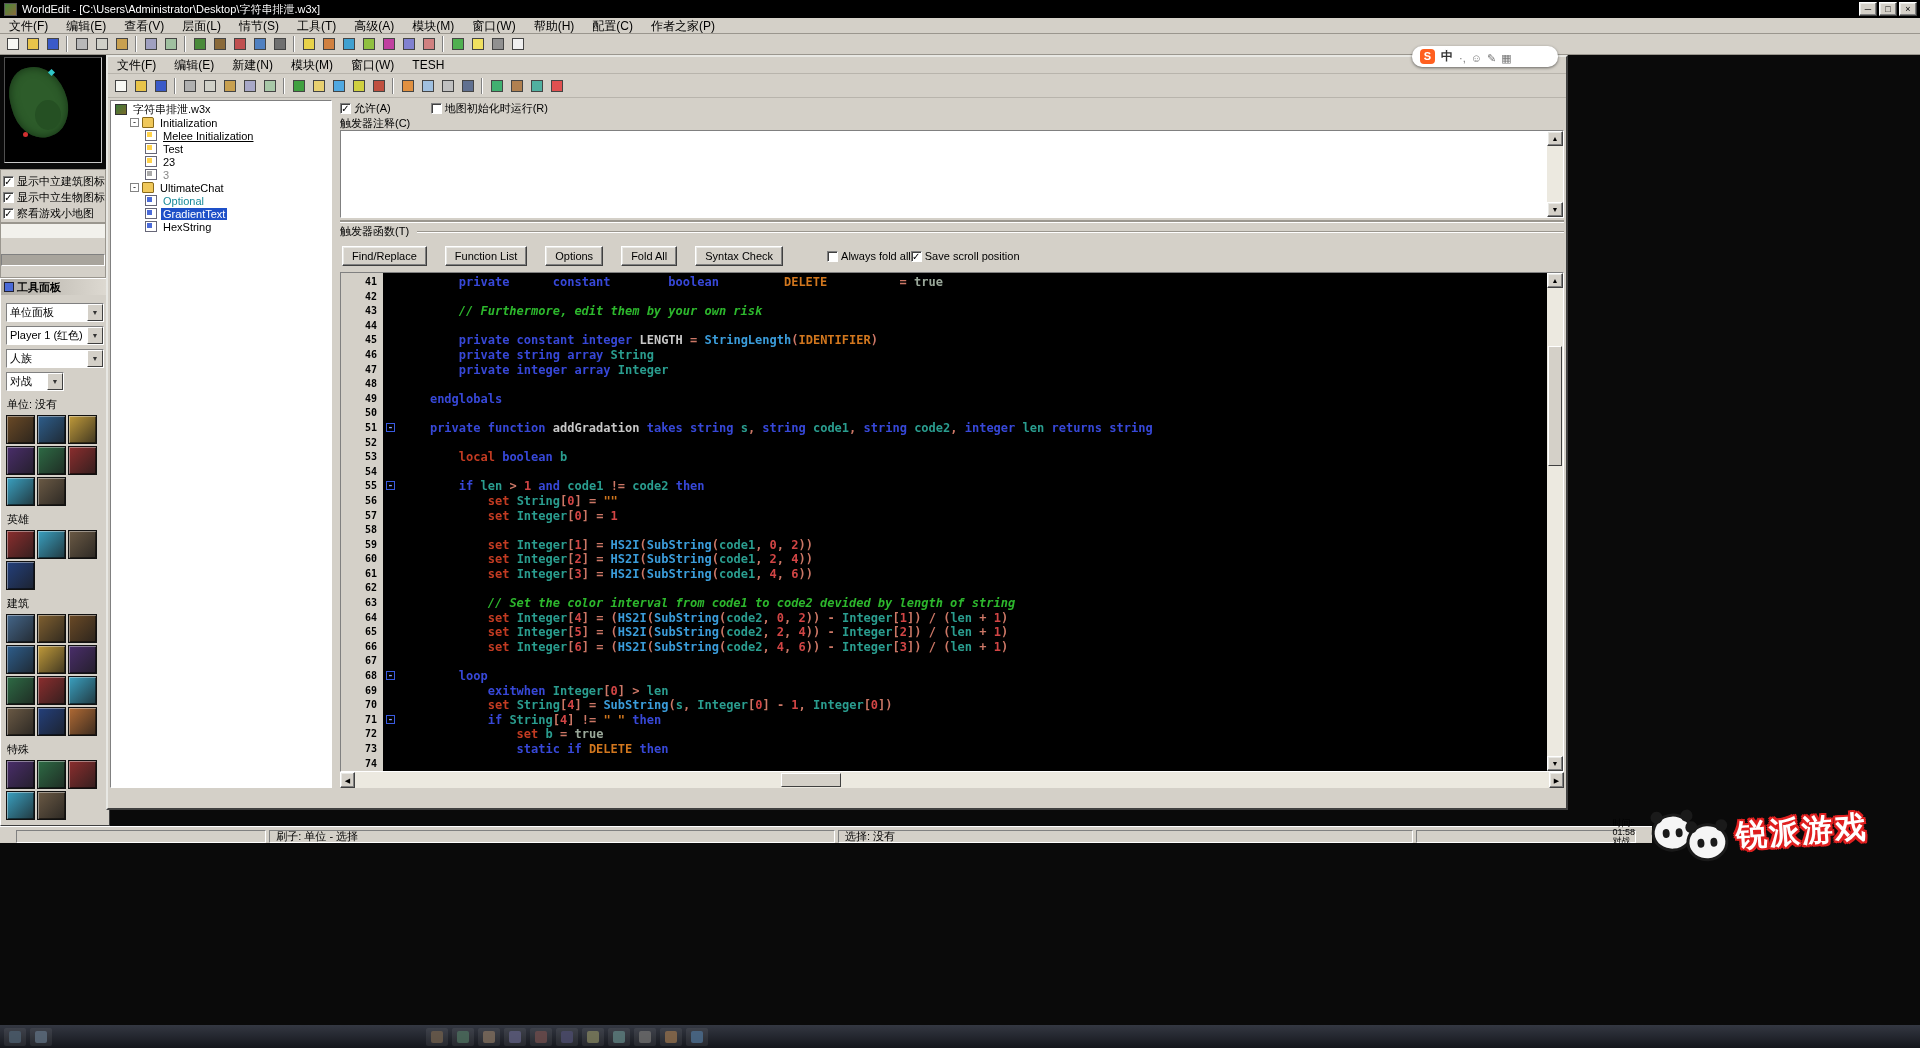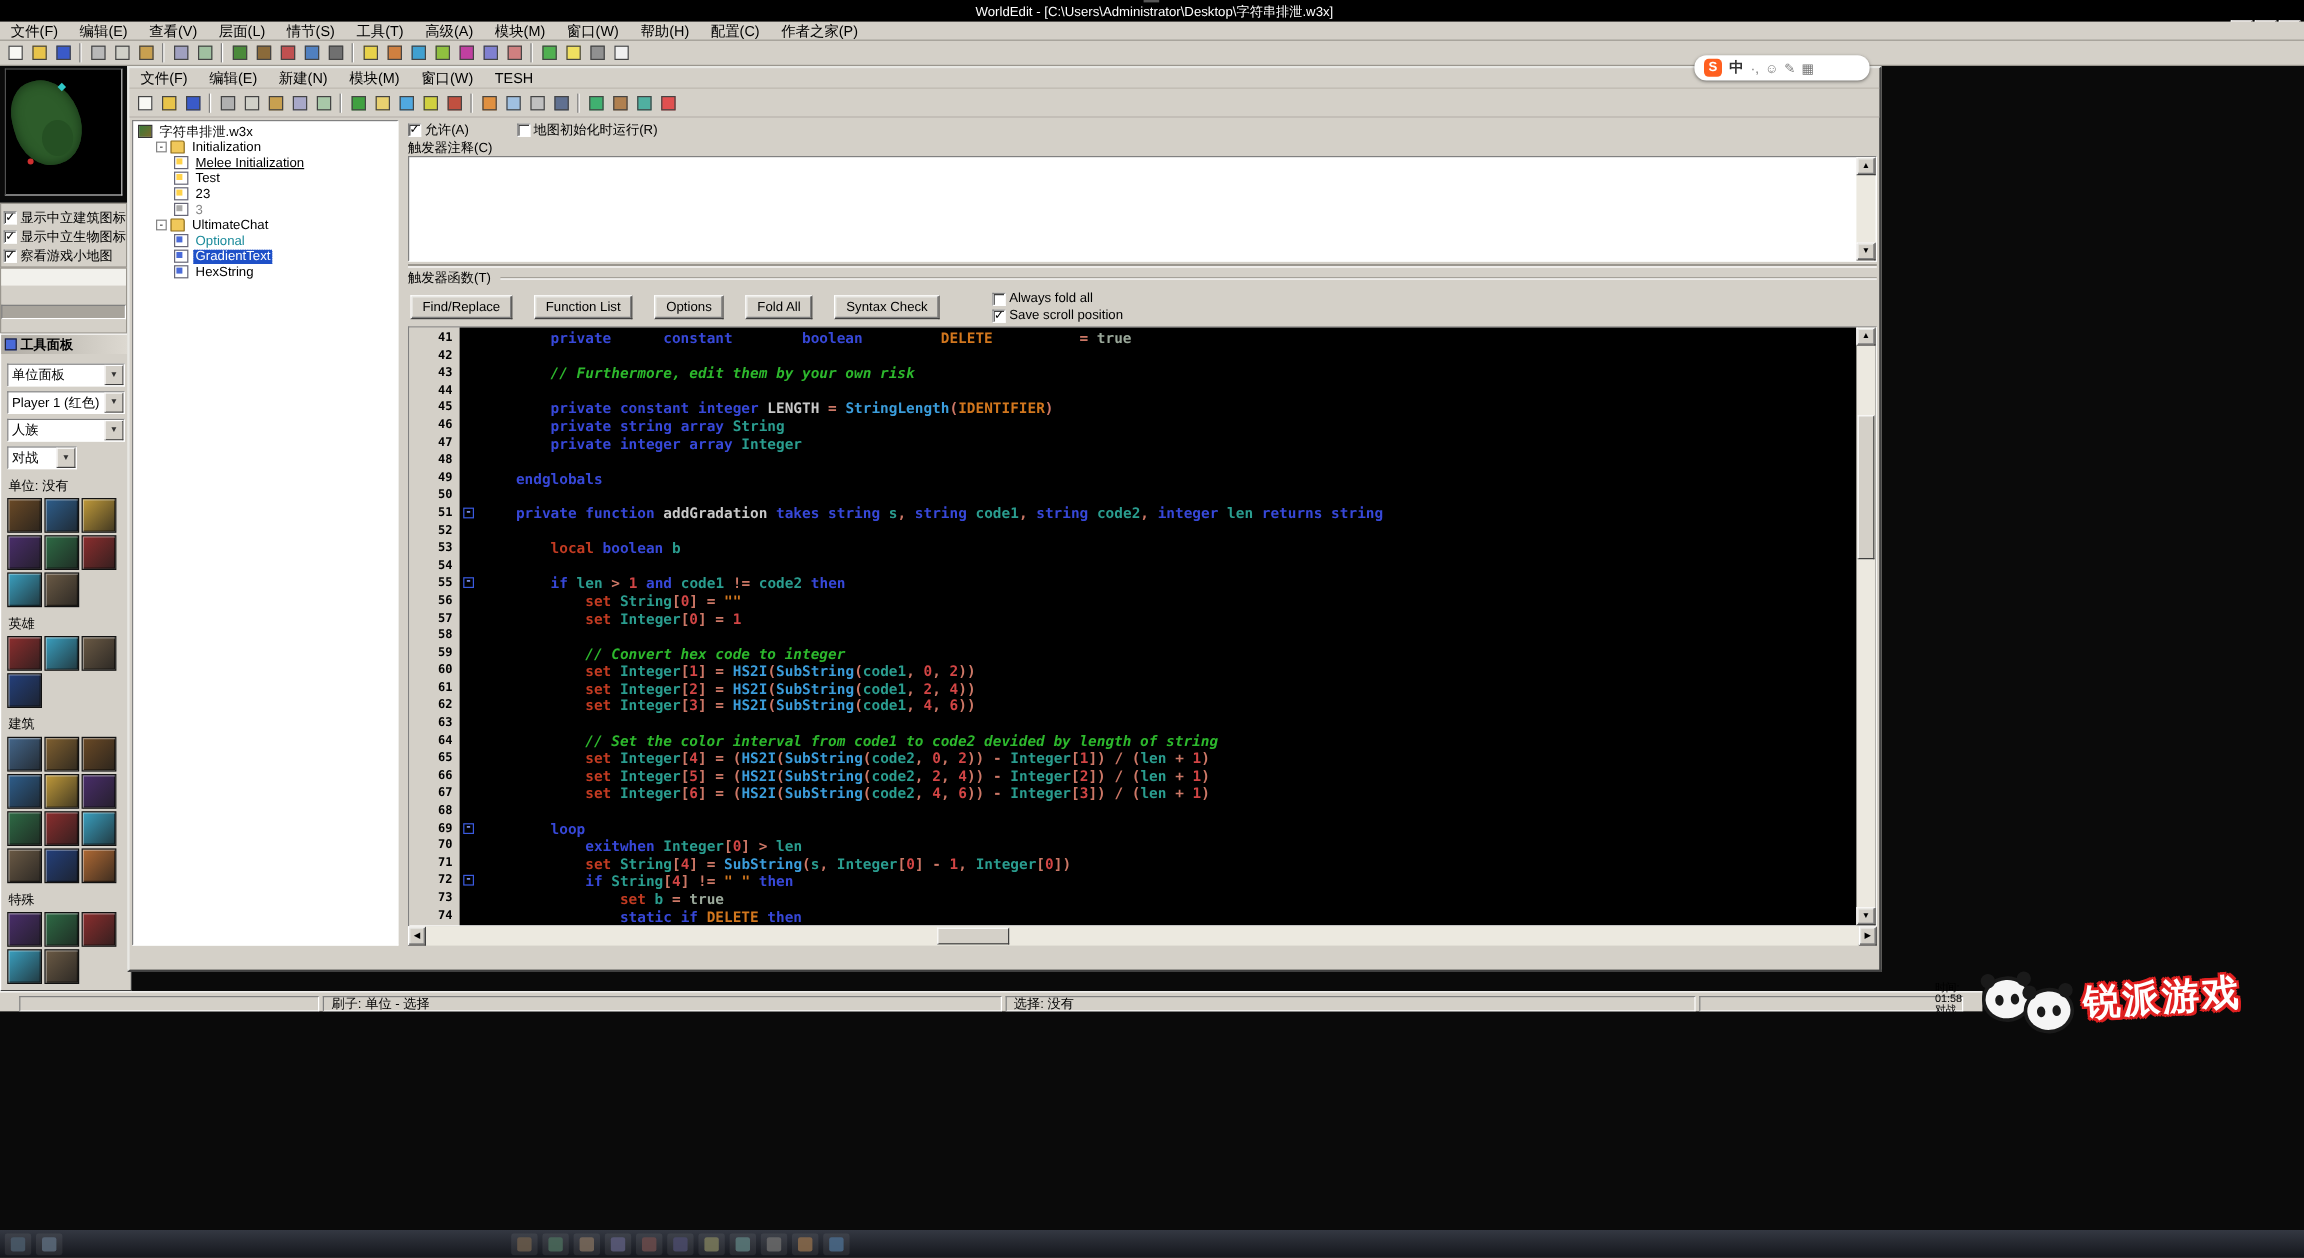--- a/index.html
+++ b/index.html
@@ -3,21 +3,21 @@
 <meta charset="utf-8">
 <style>
   html,body{margin:0;padding:0;background:#222;}
   *{box-sizing:border-box;}
   #screen{position:relative;width:1920px;height:1048px;background:#0a0a0a;overflow:hidden;
           font-family:"Liberation Sans","DejaVu Sans",sans-serif;color:#000;}
   .btn3d{background:#d4d0c8;border:1px solid;border-color:#ffffff #404040 #404040 #ffffff;
          box-shadow:inset -1px -1px 0 #808080,inset 1px 1px 0 #e8e8e4;}
   
   #titlebar{position:absolute;left:0;top:0;width:1920px;height:18px;background:#000;
-            display:flex;align-items:center;padding-left:4px;color:#fff;font-size:11px;flex-direction:column;}
+            display:flex;align-items:center;padding-left:4px;color:#fff;font-size:11px;}
   .app-ic{width:13px;height:13px;background:linear-gradient(135deg,#4a8a3a,#8a6a3a);border:1px solid #555;margin-right:5px;}
   #winbtns{margin-left:auto;display:flex;gap:2px;padding-right:3px;}
   .wbtn{width:18px;height:14px;font-size:9px;line-height:12px;text-align:center;color:#000;}
   #menubar{position:absolute;left:0;top:18px;width:1920px;height:16px;background:#d4d0c8;
            border-bottom:1px solid #9a968e;display:flex;align-items:center;font-size:12px;}
   .menu-item{padding:0 9px;height:16px;line-height:16px;}
   #toolbar{position:absolute;left:0;top:34px;width:1920px;height:21px;background:#d4d0c8;
            border-bottom:1px solid #9a968e;display:flex;align-items:center;padding-left:3px;gap:1px;}
   .tbi{width:19px;height:18px;display:flex;align-items:center;justify-content:center;background:#d4d0c8;}
   .tbi-in{width:12px;height:12px;border:1px solid #444;}
@@ -97,21 +97,21 @@
   .sbtn{width:16px;height:15px;font-size:7px;color:#000;text-align:center;line-height:14px;flex:0 0 15px;}
   .sthumb{width:14px;background:#d4d0c8;border:1px solid;border-color:#ffffff #404040 #404040 #ffffff;}
   .sspace{flex:1;}
   #func-hdr{height:18px;display:flex;align-items:center;font-size:11px;border-top:1px solid #fff;
             box-shadow:0 -2px 0 #9a968e;margin-top:4px;}
   #func-hdr .hrline{flex:1;height:0;border-top:1px solid #9a968e;border-bottom:1px solid #fff;margin-left:8px;}
   #tesh-bar{height:32px;display:flex;align-items:center;gap:18px;padding-left:2px;}
   .btn{height:20px;padding:0 9px;font-size:11px;display:inline-flex;align-items:center;
        background:#d4d0c8;border:1px solid;border-color:#ffffff #404040 #404040 #ffffff;
        box-shadow:inset -1px -1px 0 #808080,inset 1px 1px 0 #e8e8e4;}
-  #tesh-cbs{display:flex;flex-direction:column;justify-content:flex-end;font-size:11px;margin-left:8px;}
+  #tesh-cbs{display:flex;flex-direction:row;justify-content:flex-end;font-size:11px;margin-left:8px;}
   #tesh-cbs .vo-row{height:14px;}
   
   #editor{flex:1;display:flex;position:relative;min-height:0;border:1px solid;border-color:#808080 #ffffff #ffffff #808080;}
   #gutter{width:42px;background:#d4d0c8;font-family:"DejaVu Sans Mono","Liberation Mono",monospace;
           font-size:10px;font-weight:bold;text-align:right;padding:2px 6px 0 0;overflow:hidden;}
   .gl{height:14.6px;line-height:14.6px;color:#000;}
   #codearea{flex:1;background:#000;overflow:hidden;padding-top:2px;position:relative;
             font-family:"DejaVu Sans Mono","Liberation Mono",monospace;font-size:12px;font-weight:bold;}
   .cl{height:14.6px;line-height:14.6px;white-space:pre;position:relative;padding-left:18px;}
   .fold{position:absolute;left:3px;top:2px;width:9px;height:9px;border:1px solid #3a5ae0;color:#8aa0ff;
@@ -570,21 +570,20 @@
                 <div class="cl"><span class="c-p">    </span><span class="c-k">endglobals</span></div>
                 <div class="cl"></div>
                 <div class="cl"><span class="fold">-</span><span class="c-p">    </span><span class="c-k">private</span><span class="c-p"> </span><span class="c-k">function</span><span class="c-p"> </span><span class="c-p">addGradation</span><span class="c-p"> </span><span class="c-k">takes</span><span class="c-p"> </span><span class="c-k">string</span><span class="c-p"> </span><span class="c-i">s</span><span class="c-o">,</span><span class="c-p"> </span><span class="c-k">string</span><span class="c-p"> </span><span class="c-i">code1</span><span class="c-o">,</span><span class="c-p"> </span><span class="c-k">string</span><span class="c-p"> </span><span class="c-i">code2</span><span class="c-o">,</span><span class="c-p"> </span><span class="c-k">integer</span><span class="c-p"> </span><span class="c-i">len</span><span class="c-p"> </span><span class="c-k">returns</span><span class="c-p"> </span><span class="c-k">string</span></div>
                 <div class="cl"></div>
                 <div class="cl"><span class="c-p">        </span><span class="c-s">local</span><span class="c-p"> </span><span class="c-k">boolean</span><span class="c-p"> </span><span class="c-i">b</span></div>
                 <div class="cl"></div>
                 <div class="cl"><span class="fold">-</span><span class="c-p">        </span><span class="c-k">if</span><span class="c-p"> </span><span class="c-i">len</span><span class="c-p"> </span><span class="c-o">&gt;</span><span class="c-p"> </span><span class="c-n">1</span><span class="c-p"> </span><span class="c-k">and</span><span class="c-p"> </span><span class="c-i">code1</span><span class="c-p"> </span><span class="c-o">!=</span><span class="c-p"> </span><span class="c-i">code2</span><span class="c-p"> </span><span class="c-k">then</span></div>
                 <div class="cl"><span class="c-p">            </span><span class="c-s">set</span><span class="c-p"> </span><span class="c-i">String</span><span class="c-o">[</span><span class="c-n">0</span><span class="c-o">]</span><span class="c-p"> </span><span class="c-o">=</span><span class="c-p"> </span><span class="c-c">""</span></div>
                 <div class="cl"><span class="c-p">            </span><span class="c-s">set</span><span class="c-p"> </span><span class="c-i">Integer</span><span class="c-o">[</span><span class="c-n">0</span><span class="c-o">]</span><span class="c-p"> </span><span class="c-o">=</span><span class="c-p"> </span><span class="c-n">1</span></div>
                 <div class="cl"></div>
-                <div class="cl"><span class="c-p">            </span><span class="c-m">// Convert hex code to integer</span></div>
                 <div class="cl"><span class="c-p">            </span><span class="c-s">set</span><span class="c-p"> </span><span class="c-i">Integer</span><span class="c-o">[</span><span class="c-n">1</span><span class="c-o">]</span><span class="c-p"> </span><span class="c-o">=</span><span class="c-p"> </span><span class="c-f">HS2I</span><span class="c-o">(</span><span class="c-f">SubString</span><span class="c-o">(</span><span class="c-i">code1</span><span class="c-o">,</span><span class="c-p"> </span><span class="c-n">0</span><span class="c-o">,</span><span class="c-p"> </span><span class="c-n">2</span><span class="c-o">))</span></div>
                 <div class="cl"><span class="c-p">            </span><span class="c-s">set</span><span class="c-p"> </span><span class="c-i">Integer</span><span class="c-o">[</span><span class="c-n">2</span><span class="c-o">]</span><span class="c-p"> </span><span class="c-o">=</span><span class="c-p"> </span><span class="c-f">HS2I</span><span class="c-o">(</span><span class="c-f">SubString</span><span class="c-o">(</span><span class="c-i">code1</span><span class="c-o">,</span><span class="c-p"> </span><span class="c-n">2</span><span class="c-o">,</span><span class="c-p"> </span><span class="c-n">4</span><span class="c-o">))</span></div>
                 <div class="cl"><span class="c-p">            </span><span class="c-s">set</span><span class="c-p"> </span><span class="c-i">Integer</span><span class="c-o">[</span><span class="c-n">3</span><span class="c-o">]</span><span class="c-p"> </span><span class="c-o">=</span><span class="c-p"> </span><span class="c-f">HS2I</span><span class="c-o">(</span><span class="c-f">SubString</span><span class="c-o">(</span><span class="c-i">code1</span><span class="c-o">,</span><span class="c-p"> </span><span class="c-n">4</span><span class="c-o">,</span><span class="c-p"> </span><span class="c-n">6</span><span class="c-o">))</span></div>
                 <div class="cl"></div>
                 <div class="cl"><span class="c-p">            </span><span class="c-m">// Set the color interval from code1 to code2 devided by length of string</span></div>
                 <div class="cl"><span class="c-p">            </span><span class="c-s">set</span><span class="c-p"> </span><span class="c-i">Integer</span><span class="c-o">[</span><span class="c-n">4</span><span class="c-o">]</span><span class="c-p"> </span><span class="c-o">=</span><span class="c-p"> </span><span class="c-o">(</span><span class="c-f">HS2I</span><span class="c-o">(</span><span class="c-f">SubString</span><span class="c-o">(</span><span class="c-i">code2</span><span class="c-o">,</span><span class="c-p"> </span><span class="c-n">0</span><span class="c-o">,</span><span class="c-p"> </span><span class="c-n">2</span><span class="c-o">))</span><span class="c-p"> </span><span class="c-o">-</span><span class="c-p"> </span><span class="c-i">Integer</span><span class="c-o">[</span><span class="c-n">1</span><span class="c-o">])</span><span class="c-p"> </span><span class="c-o">/</span><span class="c-p"> </span><span class="c-o">(</span><span class="c-i">len</span><span class="c-p"> </span><span class="c-o">+</span><span class="c-p"> </span><span class="c-n">1</span><span class="c-o">)</span></div>
                 <div class="cl"><span class="c-p">            </span><span class="c-s">set</span><span class="c-p"> </span><span class="c-i">Integer</span><span class="c-o">[</span><span class="c-n">5</span><span class="c-o">]</span><span class="c-p"> </span><span class="c-o">=</span><span class="c-p"> </span><span class="c-o">(</span><span class="c-f">HS2I</span><span class="c-o">(</span><span class="c-f">SubString</span><span class="c-o">(</span><span class="c-i">code2</span><span class="c-o">,</span><span class="c-p"> </span><span class="c-n">2</span><span class="c-o">,</span><span class="c-p"> </span><span class="c-n">4</span><span class="c-o">))</span><span class="c-p"> </span><span class="c-o">-</span><span class="c-p"> </span><span class="c-i">Integer</span><span class="c-o">[</span><span class="c-n">2</span><span class="c-o">])</span><span class="c-p"> </span><span class="c-o">/</span><span class="c-p"> </span><span class="c-o">(</span><span class="c-i">len</span><span class="c-p"> </span><span class="c-o">+</span><span class="c-p"> </span><span class="c-n">1</span><span class="c-o">)</span></div>
                 <div class="cl"><span class="c-p">            </span><span class="c-s">set</span><span class="c-p"> </span><span class="c-i">Integer</span><span class="c-o">[</span><span class="c-n">6</span><span class="c-o">]</span><span class="c-p"> </span><span class="c-o">=</span><span class="c-p"> </span><span class="c-o">(</span><span class="c-f">HS2I</span><span class="c-o">(</span><span class="c-f">SubString</span><span class="c-o">(</span><span class="c-i">code2</span><span class="c-o">,</span><span class="c-p"> </span><span class="c-n">4</span><span class="c-o">,</span><span class="c-p"> </span><span class="c-n">6</span><span class="c-o">))</span><span class="c-p"> </span><span class="c-o">-</span><span class="c-p"> </span><span class="c-i">Integer</span><span class="c-o">[</span><span class="c-n">3</span><span class="c-o">])</span><span class="c-p"> </span><span class="c-o">/</span><span class="c-p"> </span><span class="c-o">(</span><span class="c-i">len</span><span class="c-p"> </span><span class="c-o">+</span><span class="c-p"> </span><span class="c-n">1</span><span class="c-o">)</span></div>
                 <div class="cl"></div>
                 <div class="cl"><span class="fold">-</span><span class="c-p">        </span><span class="c-k">loop</span></div>

